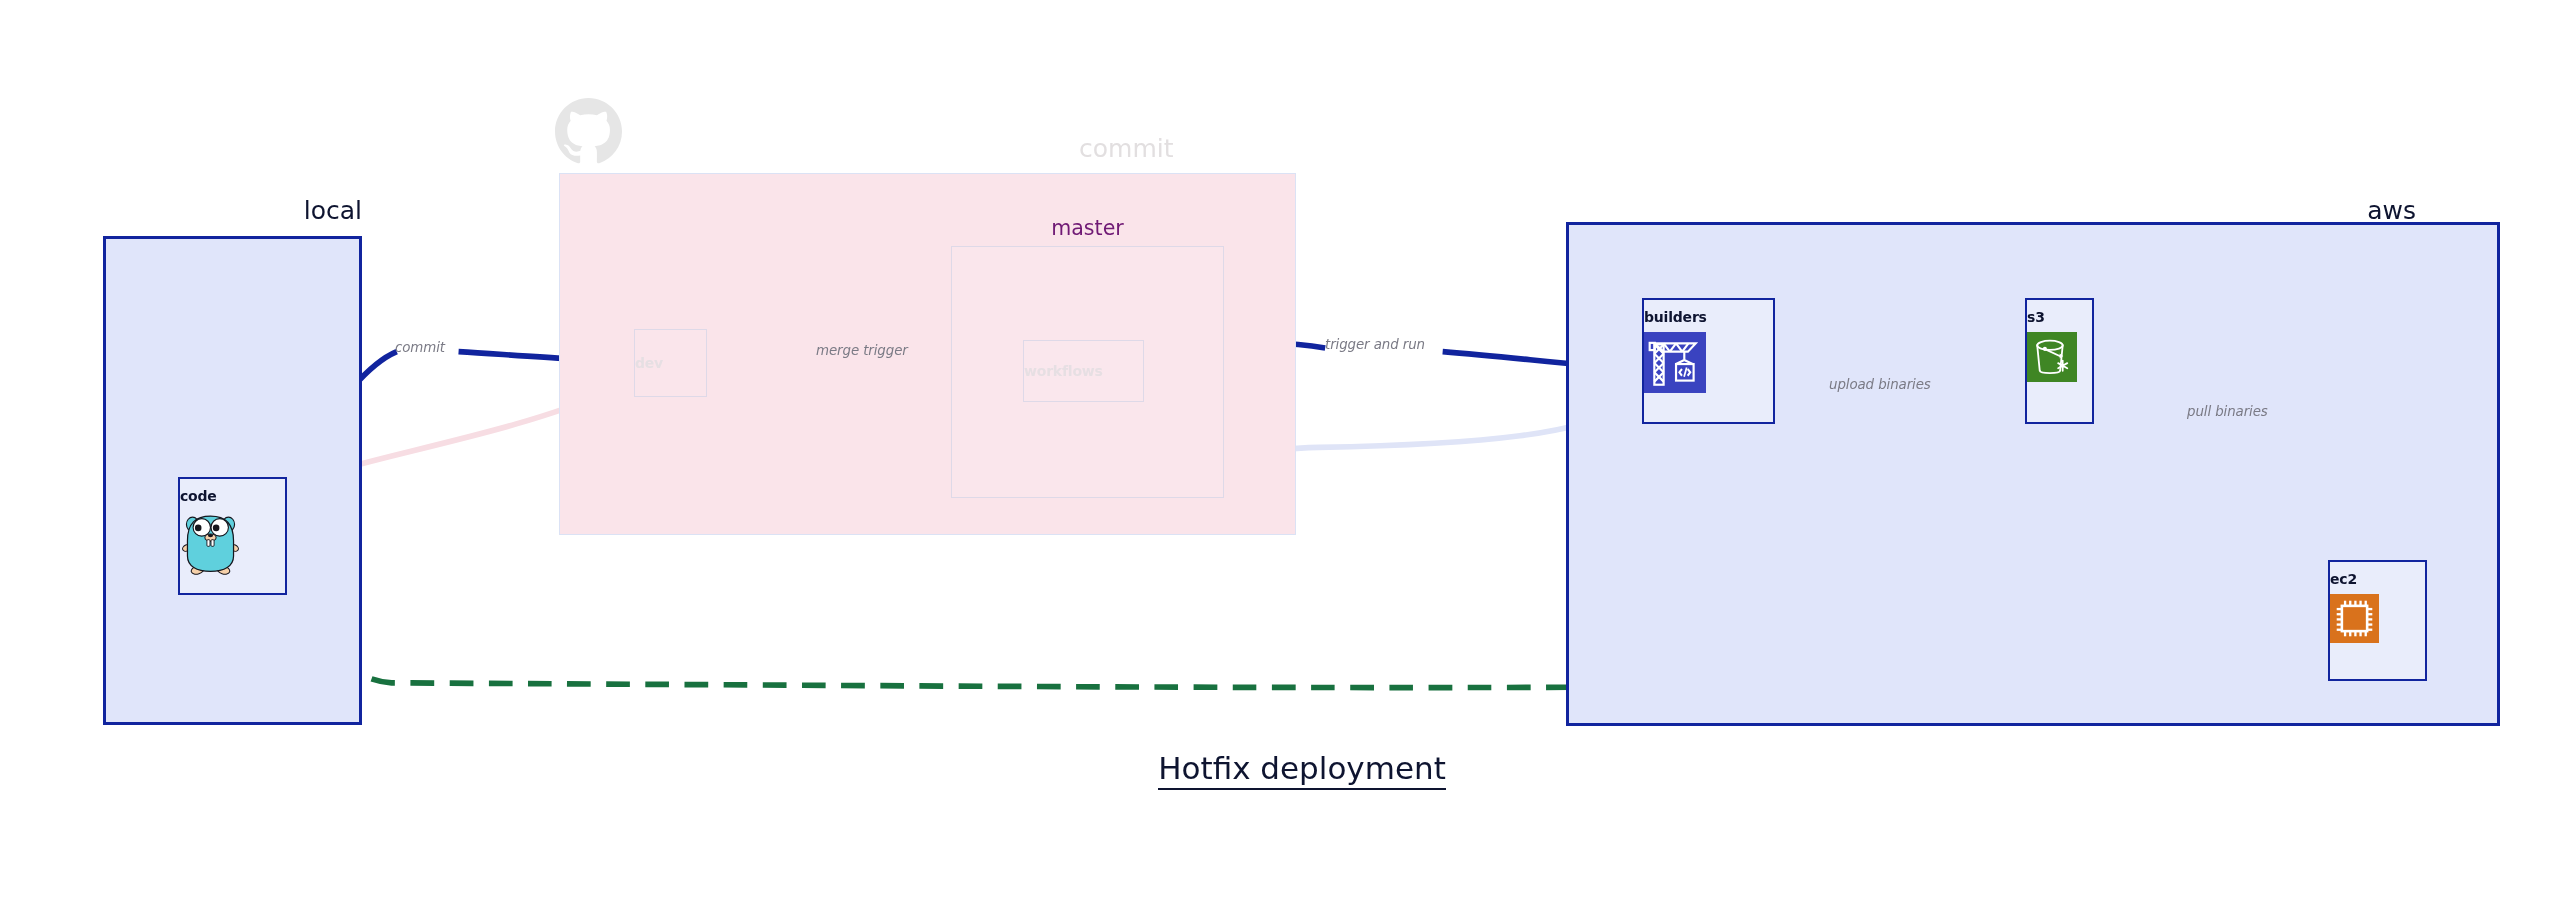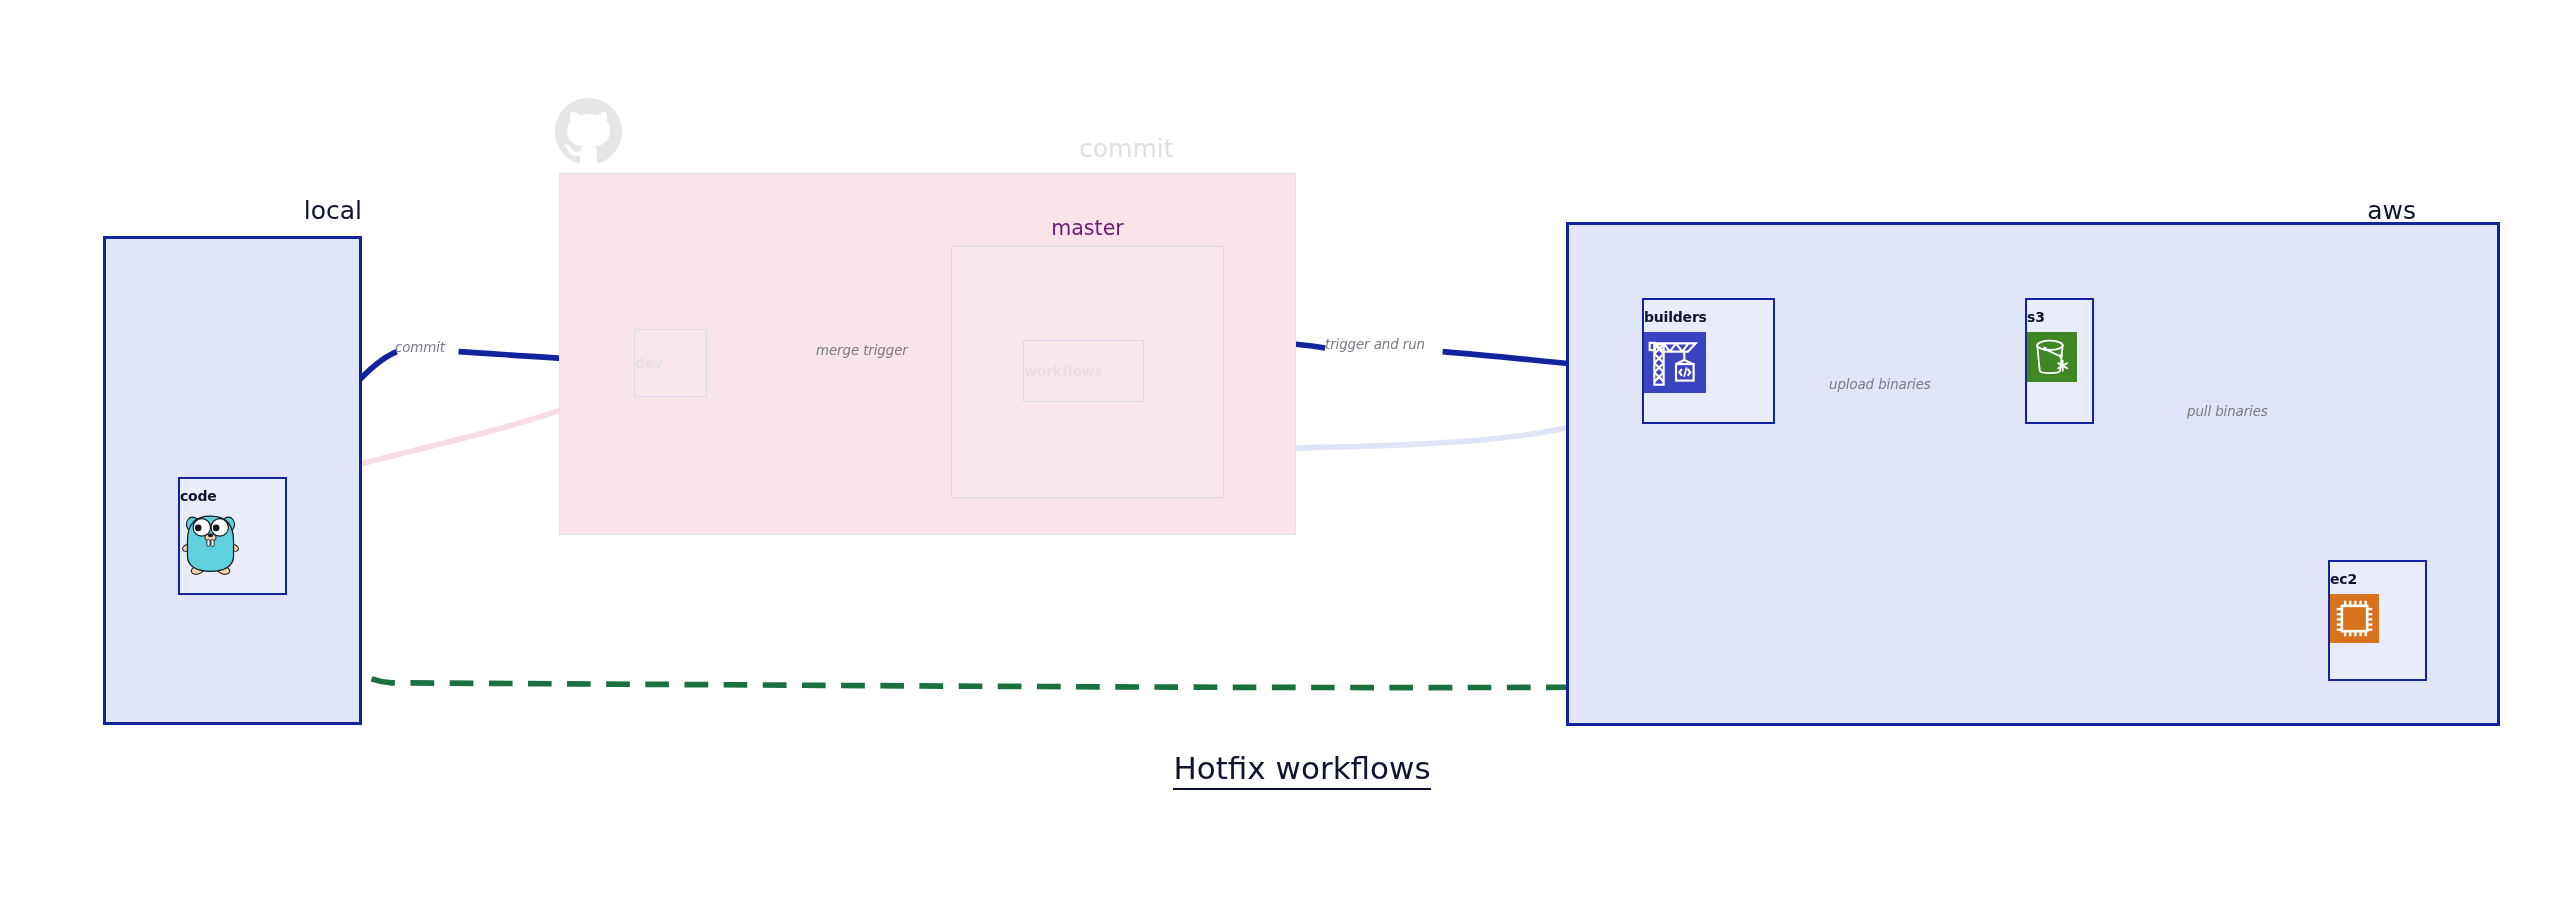--- a/index.html
+++ b/index.html
@@ -232,17 +232,17 @@
     </div>
   </div>
 
   <div class="edge-label" style="left:395px;top:340px;">commit</div>
   <div class="edge-label" style="left:816px;top:343px;">merge trigger</div>
   <div class="edge-label" style="left:1325px;top:337px;">trigger and run</div>
   <div class="edge-label" style="left:1829px;top:353px;margin-top:24px;">upload binaries</div>
   <div class="edge-label" style="left:2187px;top:404px;">pull binaries</div>
 
   <div id="diagram-title">
-    <span>Hotfix workflows</span>
+    <span>Hotfix deployment</span>
   </div>
 
 </div>
 
 
 </body></html>

